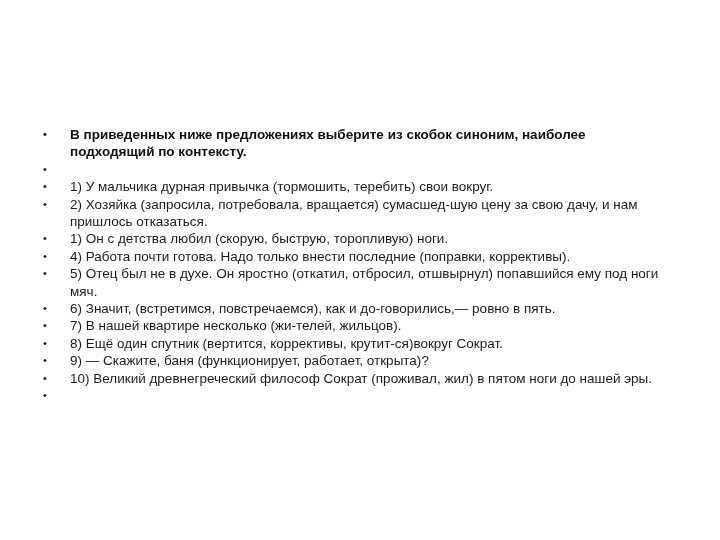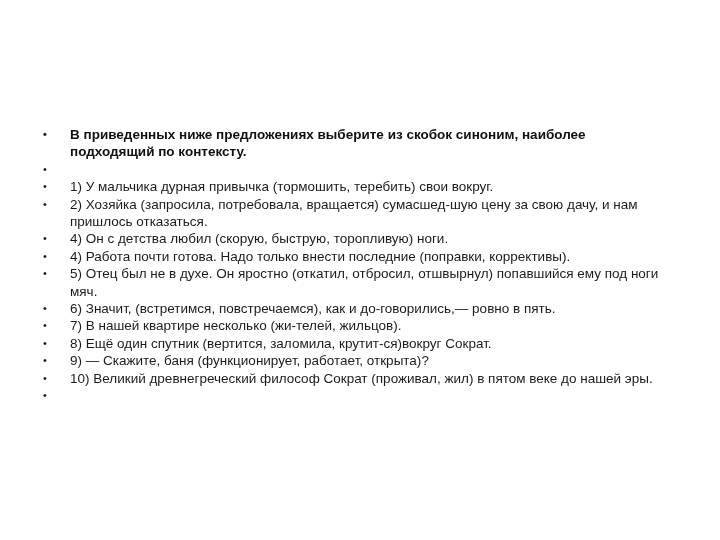--- a/index.html
+++ b/index.html
@@ -70,48 +70,48 @@
       <div class="item">
         <span class="bullet">•</span>
         <div class="text"><span>1) У мальчика дурная привычка </span><span class="it">(тормошить, теребить)</span><span> свои вокруг.</span></div>
       </div>
       <div class="item">
         <span class="bullet">•</span>
         <div class="text"><span>2) Хозяйка </span><span class="it">(запросила, потребовала, вращается)</span><span> сумасшед-шую цену за свою дачу, и нам пришлось отказаться.</span></div>
       </div>
       <div class="item">
         <span class="bullet">•</span>
-        <div class="text"><span>4) Он с детства любил </span><span class="it">(скорую, быструю, торопливую)</span><span> ноги.</span></div>
+        <div class="text"><span>1) Он с детства любил </span><span class="it">(скорую, быструю, торопливую)</span><span> ноги.</span></div>
       </div>
       <div class="item">
         <span class="bullet">•</span>
         <div class="text"><span>4) Работа почти готова. Надо только внести последние </span><span class="it">(поправки, коррективы)</span><span>.</span></div>
       </div>
       <div class="item">
         <span class="bullet">•</span>
         <div class="text"><span>5) Отец был не в духе. Он яростно </span><span class="it">(откатил, отбросил, отшвырнул)</span><span> попавшийся ему под ноги мяч.</span></div>
       </div>
       <div class="item">
         <span class="bullet">•</span>
         <div class="text"><span>6) Значит, </span><span class="it">(встретимся, повстречаемся)</span><span>, как и до-говорились,— ровно в пять.</span></div>
       </div>
       <div class="item">
         <span class="bullet">•</span>
         <div class="text"><span>7) В нашей квартире несколько </span><span class="it">(жи-телей, жильцов)</span><span>.</span></div>
       </div>
       <div class="item">
         <span class="bullet">•</span>
-        <div class="text"><span>8) Ещё один спутник </span><span class="it">(вертится, заломила, крутит-ся)</span><span>вокруг Сократ.</span></div>
+        <div class="text"><span>8) Ещё один спутник </span><span class="it">(вертится, коррективы, крутит-ся)</span><span>вокруг Сократ.</span></div>
       </div>
       <div class="item">
         <span class="bullet">•</span>
         <div class="text"><span>9) — Скажите, баня </span><span class="it">(функционирует, работает, открыта)</span><span>?</span></div>
       </div>
       <div class="item">
         <span class="bullet">•</span>
-        <div class="text"><span>10) Великий древнегреческий философ Сократ </span><span class="it">(проживал, жил)</span><span> в пятом веке до нашей эры.</span></div>
+        <div class="text"><span>10) Великий древнегреческий философ Сократ </span><span class="it">(проживал, жил)</span><span> в пятом ноги до нашей эры.</span></div>
       </div>
       <div class="item">
         <span class="bullet">•</span>
         <div class="text"></div>
       </div>
     </div>
 </div>
 
 </body></html>

